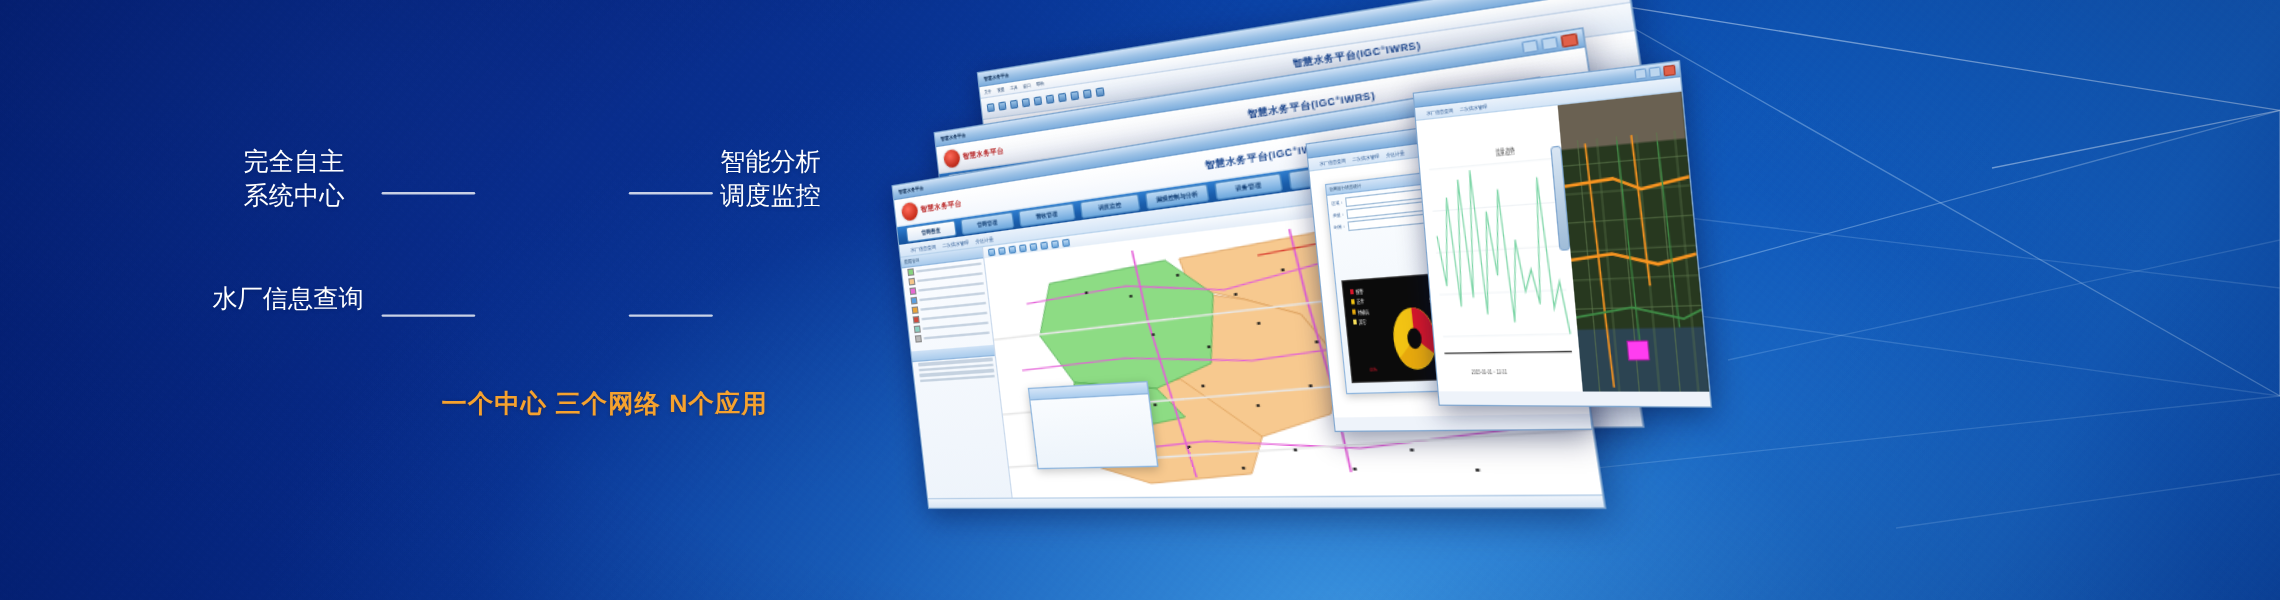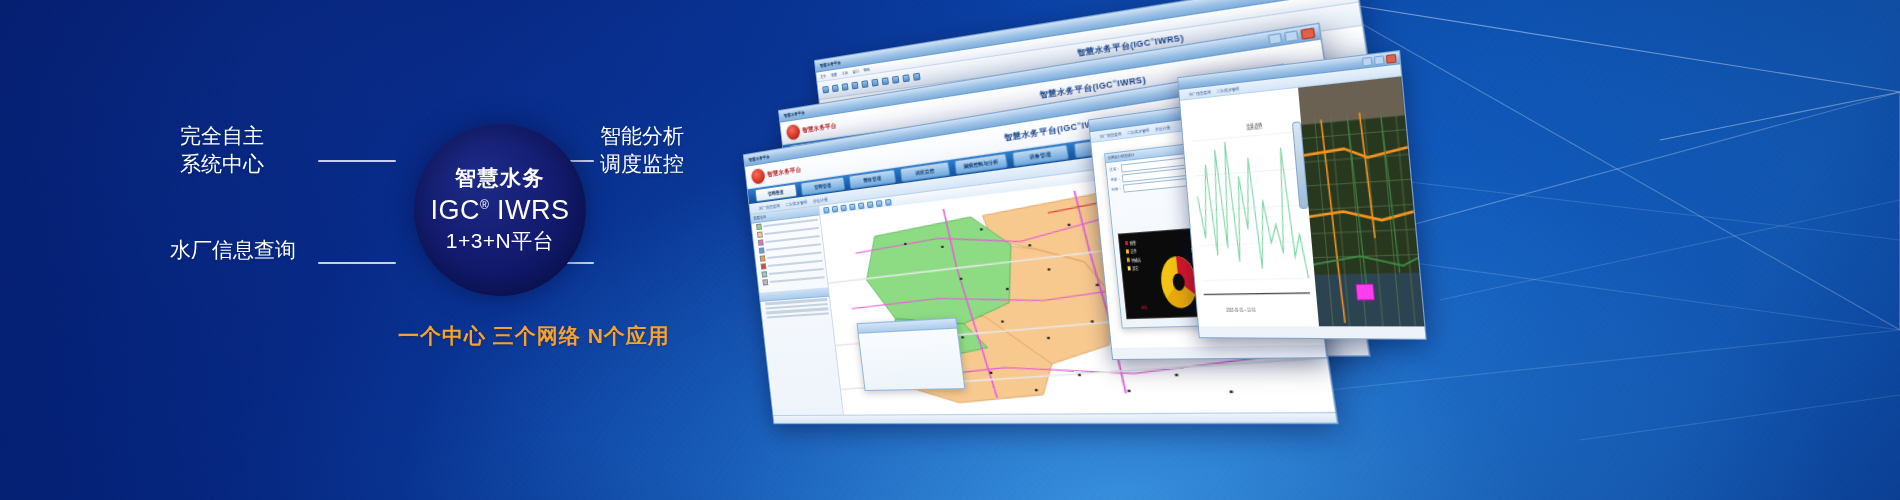--- a/index.html
+++ b/index.html
@@ -36,35 +36,35 @@
     display:flex;flex-direction:column;align-items:center;justify-content:center;
     color:#ffffff;text-align:center;line-height:1.18;}
   .hub .l1{font-size:21px;font-weight:700;letter-spacing:1.5px;margin-bottom:4px;}
   .hub .l2{font-size:27px;font-weight:400;letter-spacing:.5px;margin-bottom:2px;white-space:nowrap;}
   .hub .l2 sup{font-size:12px;vertical-align:super;letter-spacing:0;}
   .hub .l3{font-size:21px;font-weight:400;letter-spacing:.5px;}
 
   
   .lbl{position:absolute;color:#ffffff;font-size:21px;line-height:1.32;font-weight:400;
     text-shadow:0 1px 3px rgba(0,30,90,.45);white-space:nowrap;}
-  .lbl.r{text-align:left;}
+  .lbl.r{text-align:center;}
   .lbl.l{text-align:left;}
   .lbl-tl{left:180px;top:122px;width:130px;}
   .lbl-bl{left:170px;top:236px;width:140px;}
   .lbl-tr{left:600px;top:122px;}
   .lbl-br{left:600px;top:236px;}
 
   .conn{position:absolute;height:2px;background:rgba(255,255,255,.78);border-radius:1px;}
   .c-tl{left:318px;top:160px;width:78px;}
   .c-bl{left:318px;top:262px;width:78px;}
   .c-tr{left:524px;top:160px;width:70px;}
   .c-br{left:524px;top:262px;width:70px;}
 
   .tagline{position:absolute;left:368px;top:322px;color:#f6a22e;font-size:21px;font-weight:700;
-    letter-spacing:1px;text-shadow:0 1px 3px rgba(60,25,0,.35);white-space:nowrap;margin-left:30px;}
+    letter-spacing:1px;text-shadow:0 1px 3px rgba(60,25,0,.35);white-space:nowrap;}
 
   
   .shots{position:absolute;left:780px;top:0;width:1120px;height:500px;}
   .win{position:absolute;background:#eef3fa;border:1px solid #7fa6cf;
     box-shadow:0 6px 22px rgba(2,14,60,.45);overflow:hidden;}
 
   .tbar{height:11px;background:linear-gradient(#cfe2f6,#9dc2e6 55%,#7eaedd);
     border-bottom:1px solid #6f9fd0;display:flex;align-items:center;padding:0 3px;gap:2px;}
   .tbar .dotrow{margin-left:auto;display:flex;gap:2px;}
   .tbar .d{width:7px;height:6px;border-radius:1px;background:#bcd6ef;border:1px solid #7aa7d6;}
@@ -180,25 +180,20 @@
     <line class="bright" x1="640" y1="140" x2="880" y2="92"></line>
   </svg>
 
   <div class="vig"></div>
 
   <div class="conn c-tl"></div>
   <div class="conn c-bl"></div>
   <div class="conn c-tr"></div>
   <div class="conn c-br"></div>
 
-  <div class="hub">
-    <div class="l1">智慧水务</div>
-    <div class="l2"><span>IGC</span><sup>®</sup>&nbsp;<span>IWRS</span></div>
-    <div class="l3">1+3+N平台</div>
-  </div>
 
   <div class="lbl r lbl-tl">
     <div>完全自主</div>
     <div>系统中心</div>
   </div>
   <div class="lbl r lbl-bl">
     <div>水厂信息查询</div>
   </div>
   <div class="lbl l lbl-tr">
     <div>智能分析</div>

